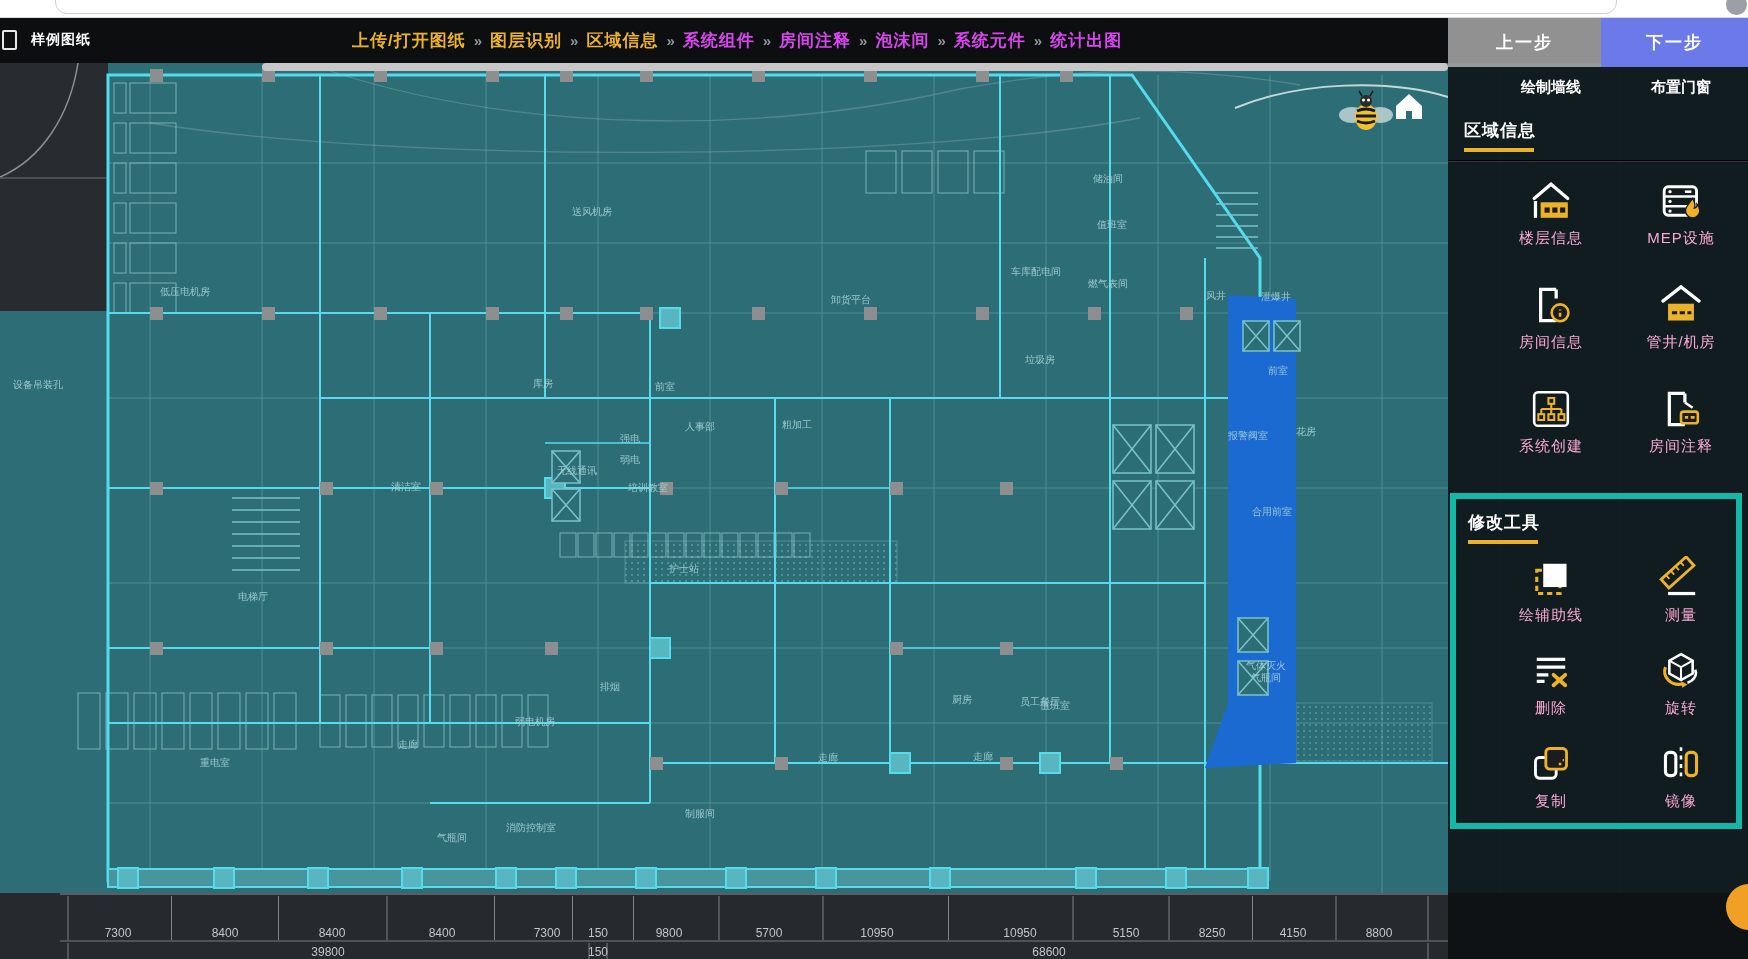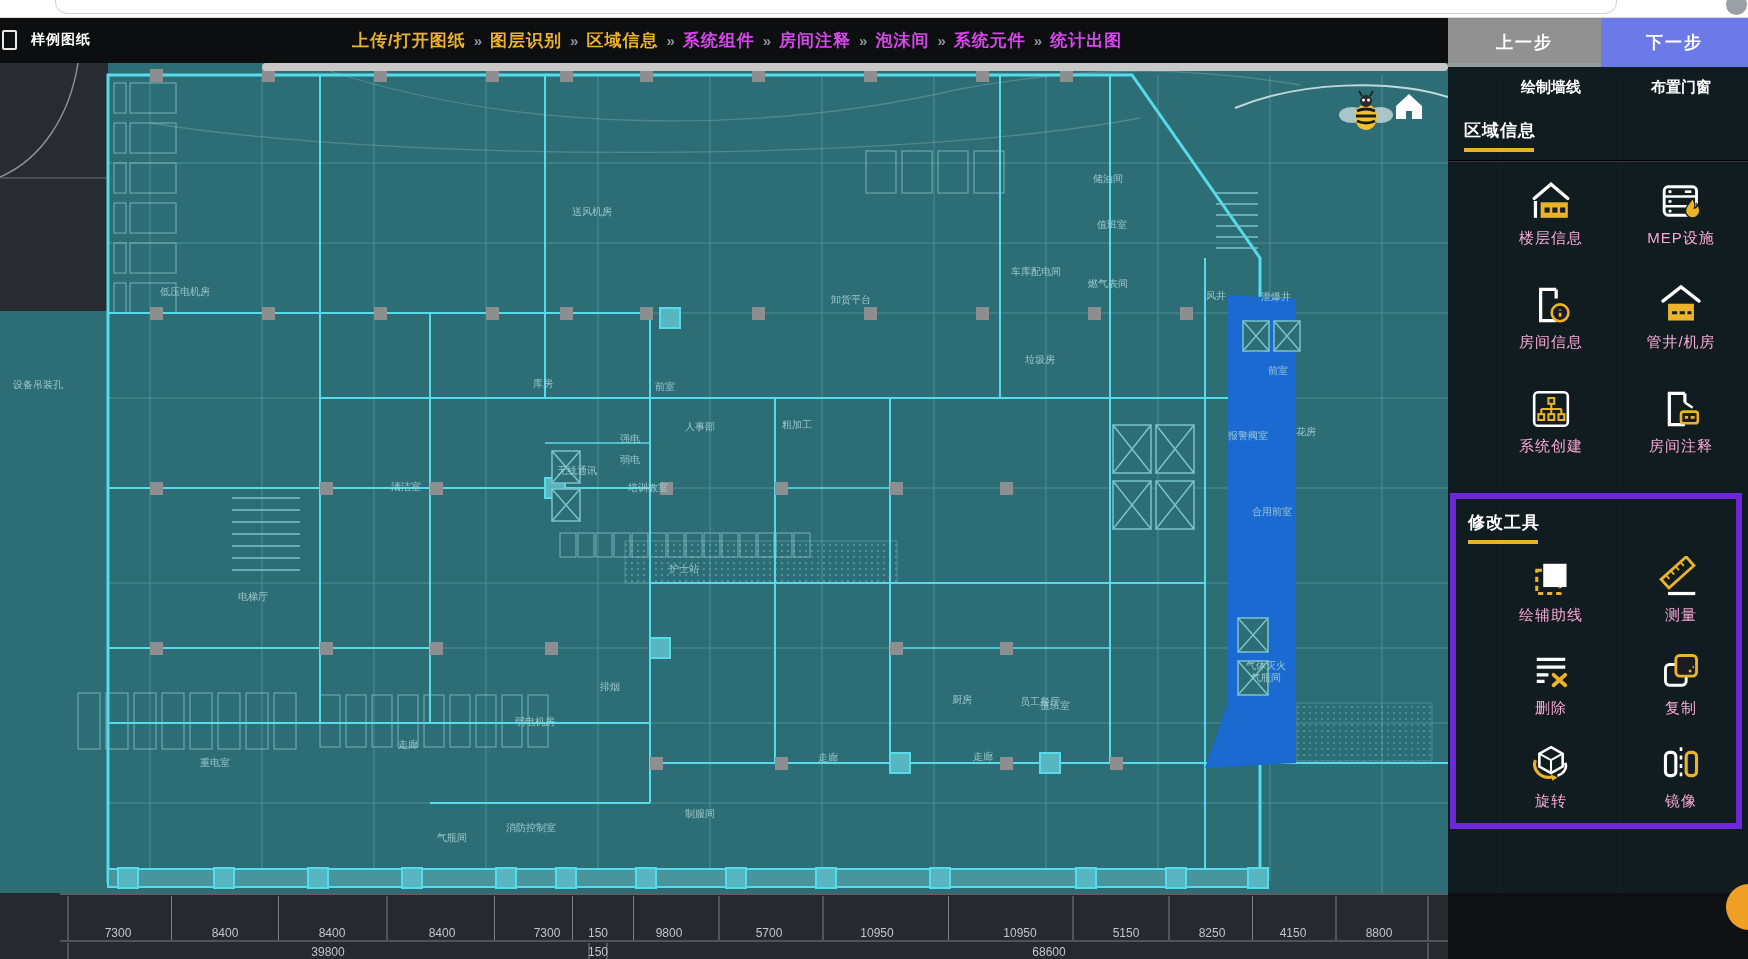--- a/index.html
+++ b/index.html
@@ -34,21 +34,21 @@
   .panel{flex:1;background:rgba(14,16,20,0.87);display:flex;flex-direction:column;overflow:hidden;}
   .top-tools{display:grid;grid-template-columns:130px 130px;margin-left:38px;height:40px;align-items:center;flex:0 0 auto;}
   .top-tool{color:#fff;font-size:15px;font-weight:bold;text-align:center;cursor:pointer;}
   .sec-head{color:#fff;font-size:17px;font-weight:bold;padding:12px 0 0 16px;letter-spacing:1px;}
   .sec-underline{width:70px;height:4px;background:#ecb229;margin:6px 0 0 16px;}
   .sec-divider{height:1px;background:#000;box-shadow:0 1px 0 #33363c;margin-top:8px;}
   .tools-grid{display:grid;grid-template-columns:130px 130px;margin-left:38px;}
   .tool{height:104px;display:flex;flex-direction:column;align-items:center;justify-content:center;cursor:pointer;}
   .tool .ticon{width:44px;height:44px;}
   .tool .tlabel{color:#f9a8d4;font-size:15px;font-weight:normal;margin-top:6px;letter-spacing:1px;}
-  .section-highlight{border:6px solid #6d28d9;margin:20px 6px 2px 2px;flex:1;overflow:hidden;}
+  .section-highlight{border:6px solid #14b8a6;margin:20px 6px 2px 2px;flex:1;overflow:hidden;}
   .section-highlight .sec-head{padding-left:12px;}
   .section-highlight .sec-underline{margin-left:12px;}
   .section-highlight .tools-grid{margin-left:30px;}
   .section-highlight .tool{height:93px;}
   .fab{position:absolute;left:1726px;top:884px;width:46px;height:46px;background:#f0a125;border-radius:50%;z-index:50;}
 </style>
 </head>
 <body>
 
 <div id="stage">
@@ -477,38 +477,38 @@
               </div>
               <div class="tool">
                 <div class="ticon"><svg viewBox="0 0 34 34">
                     <path d="M6,8 H28 M6,14 H28 M6,20 H15 M6,25 H12" stroke="#ffffff" stroke-width="2.4"></path>
                     <path d="M19,20 L28,28 M28,20 L19,28" stroke="#ecb229" stroke-width="3" stroke-linecap="round"></path>
                   </svg></div>
                 <div class="tlabel">删除</div>
               </div>
               <div class="tool">
                 <div class="ticon"><svg viewBox="0 0 34 34">
-                    <rect x="5" y="12" width="16" height="16" rx="3" fill="none" stroke="#ffffff" stroke-width="2.2"></rect>
-                    <rect x="13" y="5" width="16" height="16" rx="3" fill="#1a1c20" stroke="#ecb229" stroke-width="2.2"></rect>
-                    <path d="M23,17 h2 M26,14 h1" stroke="#ecb229" stroke-width="1.8"></path>
-                  </svg></div>
-                <div class="tlabel">复制</div>
-              </div>
-              <div class="tool">
-                <div class="ticon"><svg viewBox="0 0 34 34">
                     <path d="M17,4 L26,9 V19 L17,24 L8,19 V9 Z" stroke="#ffffff" stroke-width="2" fill="none"></path>
                     <path d="M8,9 L17,14 L26,9 M17,14 V24" stroke="#ffffff" stroke-width="1.6" fill="none"></path>
                     <path d="M28,16 a10,8 0 0 1 -6,10" stroke="#ffffff" stroke-width="2" fill="none"></path>
                     <path d="M5,14 a11,10 0 0 0 13,13" stroke="#ecb229" stroke-width="2.4" fill="none"></path>
                     <path d="M18,30 l4,-2.5 l-5,-2.5 z" fill="#ecb229"></path>
                   </svg></div>
                 <div class="tlabel">旋转</div>
               </div>
               <div class="tool">
                 <div class="ticon"><svg viewBox="0 0 34 34">
+                    <rect x="5" y="12" width="16" height="16" rx="3" fill="none" stroke="#ffffff" stroke-width="2.2"></rect>
+                    <rect x="13" y="5" width="16" height="16" rx="3" fill="#1a1c20" stroke="#ecb229" stroke-width="2.2"></rect>
+                    <path d="M23,17 h2 M26,14 h1" stroke="#ecb229" stroke-width="1.8"></path>
+                  </svg></div>
+                <div class="tlabel">复制</div>
+              </div>
+              <div class="tool">
+                <div class="ticon"><svg viewBox="0 0 34 34">
                     <rect x="5" y="8" width="8" height="18" rx="3" fill="none" stroke="#ffffff" stroke-width="2.4"></rect>
                     <path d="M17,4 V30" stroke="#ffffff" stroke-width="2" stroke-dasharray="3 3.5"></path>
                     <rect x="21" y="8" width="8" height="18" rx="3" fill="none" stroke="#ecb229" stroke-width="2.4"></rect>
                   </svg></div>
                 <div class="tlabel">镜像</div>
               </div>
             </div>
           </div>
         </div>
     </div>

